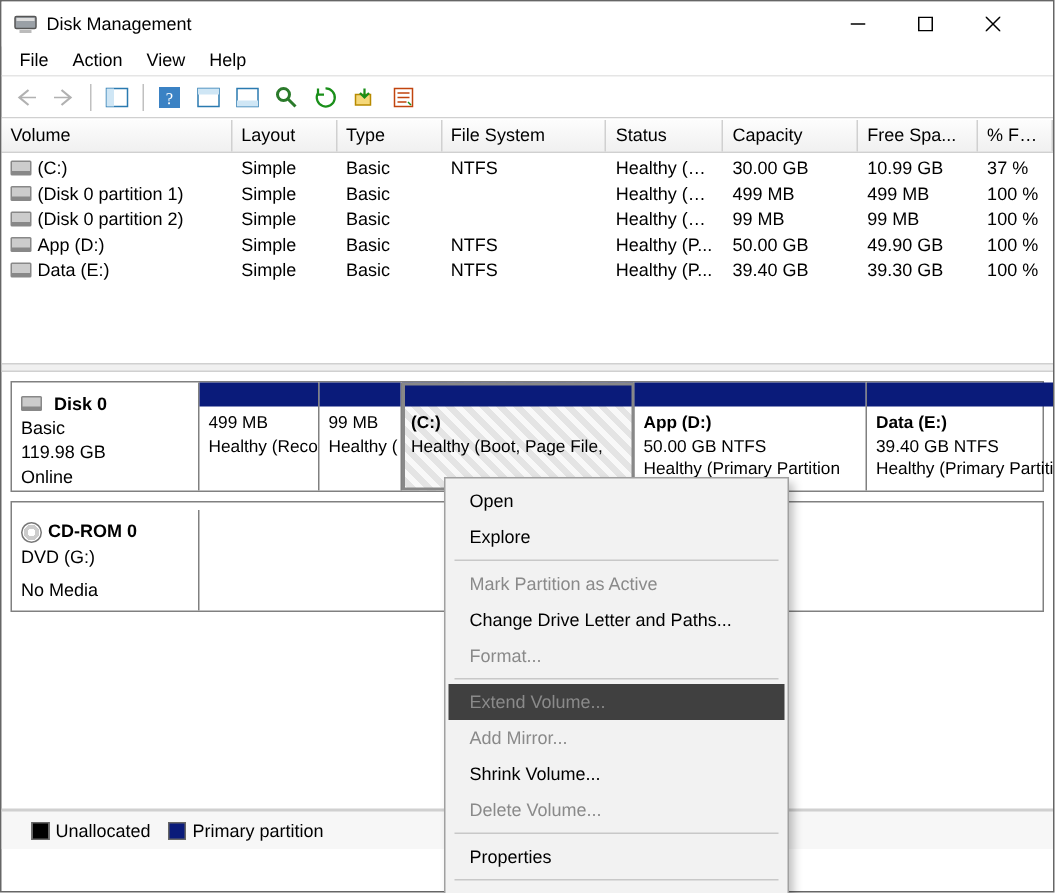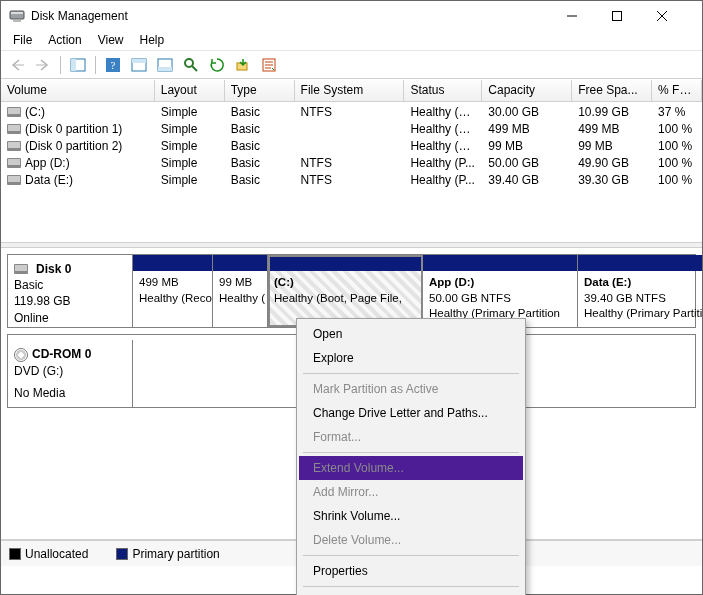--- a/index.html
+++ b/index.html
@@ -57,39 +57,39 @@
   .part:last-child{border-right:none;}
   .pstripe{ height:16px; background:#0a1b7a; }
   .pbody{ padding:4px 6px; font-size:11.5px; line-height:1.35; flex:1; overflow:hidden; white-space:nowrap;}
   .pbody b{font-weight:600;}
   .selected { background: repeating-linear-gradient(45deg,#f8f8f8,#f8f8f8 4px,#e4e4e4 4px,#e4e4e4 8px); outline:2px solid #888; outline-offset:-2px;}
   .diskrow.cd .dinfo{}
   .diskrow.cd .parts{}
   .cdrow-empty{flex:1; background:#fff;}
 
   
-  .legend { height:26px; display:flex; align-items:center; gap:28px; padding:0 8px; background:#f7f7f7; border-top:1px solid #d0d0d0;}
+  .legend { height:26px; display:flex; align-items:center; gap:12px; padding:0 20px; background:#f7f7f7; border-top:1px solid #d0d0d0;}
   .swatch{width:12px;height:12px;display:inline-block;margin-right:4px;vertical-align:-2px;border:1px solid #666;}
   .swatch.unalloc{background:#000;}
   .swatch.primary{background:#0a1b7a;}
 
   
   .ctxmenu {
     position:absolute;
     left:296px; top:318px;
     width:230px;
     background:#f2f2f2;
     border:1px solid #a0a0a0;
     box-shadow: 3px 3px 6px rgba(0,0,0,.25);
     padding:3px 2px;
     z-index:10;
   }
   .ctxitem{ padding:5px 14px; font-size:12px; white-space:nowrap;}
   .ctxitem.disabled{ color:#8a8a8a; }
-  .ctxitem.hover{ background:#4c1d95; }
+  .ctxitem.hover{ background:#404040; }
   .ctxsep{ height:1px; background:#c8c8c8; margin:3px 4px; }
 
   
   svg { display:block; }
   .icon16{width:16px;height:16px;}
   .opticalicon{display:inline-block;width:14px;height:14px;border:1px solid #777;border-radius:50%;background:radial-gradient(circle,#fff 30%, #ccc 31% 60%,#fff 61%);}
   .hidden-scroll{overflow:hidden;}
 </style>
 </head>
 <body>

